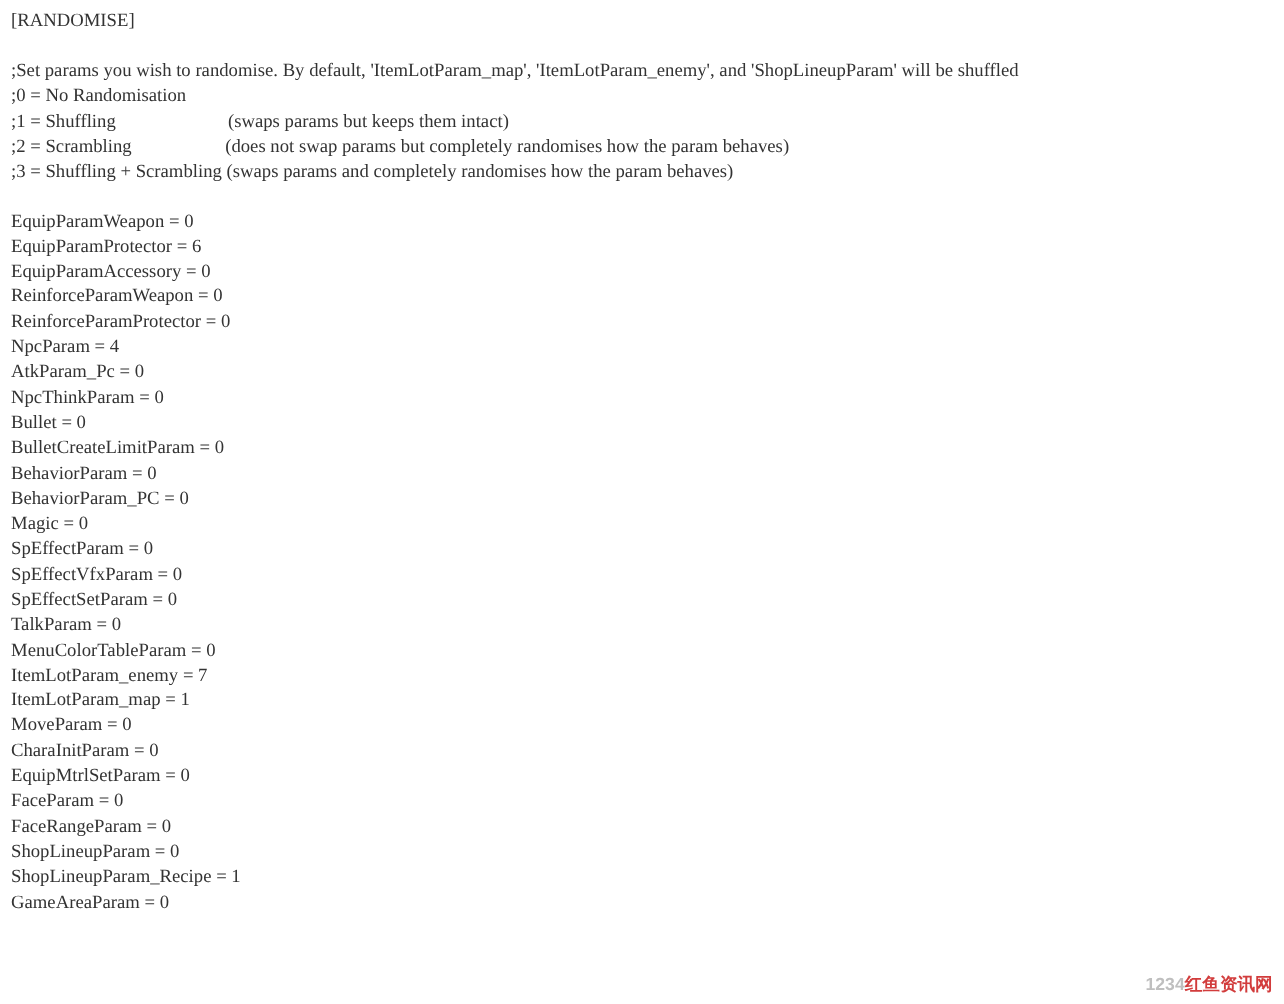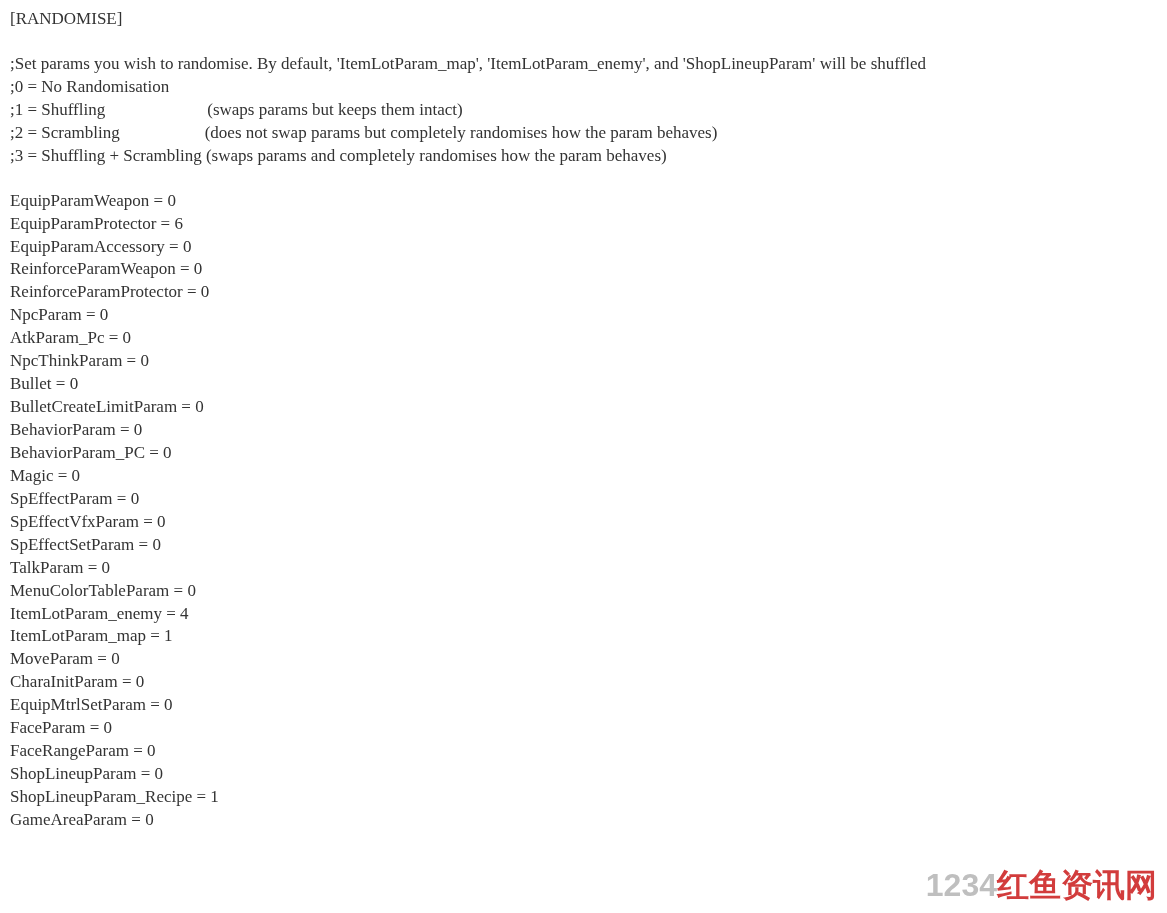--- a/index.html
+++ b/index.html
@@ -16,21 +16,21 @@
   overflow: hidden;
 }
 .line { white-space: pre; font-family: Liberation Serif, serif; }
 .spacer { height: 22px; }
 .watermark {
   position: absolute;
   bottom: 6px;
   right: 10px;
   font-family: "Microsoft YaHei", sans-serif;
   font-weight: 700;
-  font-size: 32px;
+  font-size: 16px;
   letter-spacing: 0px;
 }
 .wm-grey { color: #bfbfbf; }
 .wm-red  { color: #d23c3c; }
 </style>
 </head>
 <body>
 
 <div id="config-block">
   <div class="line">[RANDOMISE]</div>
@@ -40,34 +40,34 @@
   <div class="line">;1 = Shuffling                        (swaps params but keeps them intact)</div>
   <div class="line">;2 = Scrambling                    (does not swap params but completely randomises how the param behaves)</div>
   <div class="line">;3 = Shuffling + Scrambling (swaps params and completely randomises how the param behaves)</div>
   <div class="spacer"></div>
   <div id="param-list">
       <div class="line">EquipParamWeapon = 0</div>
       <div class="line">EquipParamProtector = 6</div>
       <div class="line">EquipParamAccessory = 0</div>
       <div class="line">ReinforceParamWeapon = 0</div>
       <div class="line">ReinforceParamProtector = 0</div>
-      <div class="line">NpcParam = 0</div>
+      <div class="line">NpcParam = 4</div>
       <div class="line">AtkParam_Pc = 0</div>
       <div class="line">NpcThinkParam = 0</div>
       <div class="line">Bullet = 0</div>
       <div class="line">BulletCreateLimitParam = 0</div>
       <div class="line">BehaviorParam = 0</div>
       <div class="line">BehaviorParam_PC = 0</div>
       <div class="line">Magic = 0</div>
       <div class="line">SpEffectParam = 0</div>
       <div class="line">SpEffectVfxParam = 0</div>
       <div class="line">SpEffectSetParam = 0</div>
       <div class="line">TalkParam = 0</div>
       <div class="line">MenuColorTableParam = 0</div>
-      <div class="line">ItemLotParam_enemy = 4</div>
+      <div class="line">ItemLotParam_enemy = 7</div>
       <div class="line">ItemLotParam_map = 1</div>
       <div class="line">MoveParam = 0</div>
       <div class="line">CharaInitParam = 0</div>
       <div class="line">EquipMtrlSetParam = 0</div>
       <div class="line">FaceParam = 0</div>
       <div class="line">FaceRangeParam = 0</div>
       <div class="line">ShopLineupParam = 0</div>
       <div class="line">ShopLineupParam_Recipe = 1</div>
       <div class="line">GameAreaParam = 0</div>
     </div>

